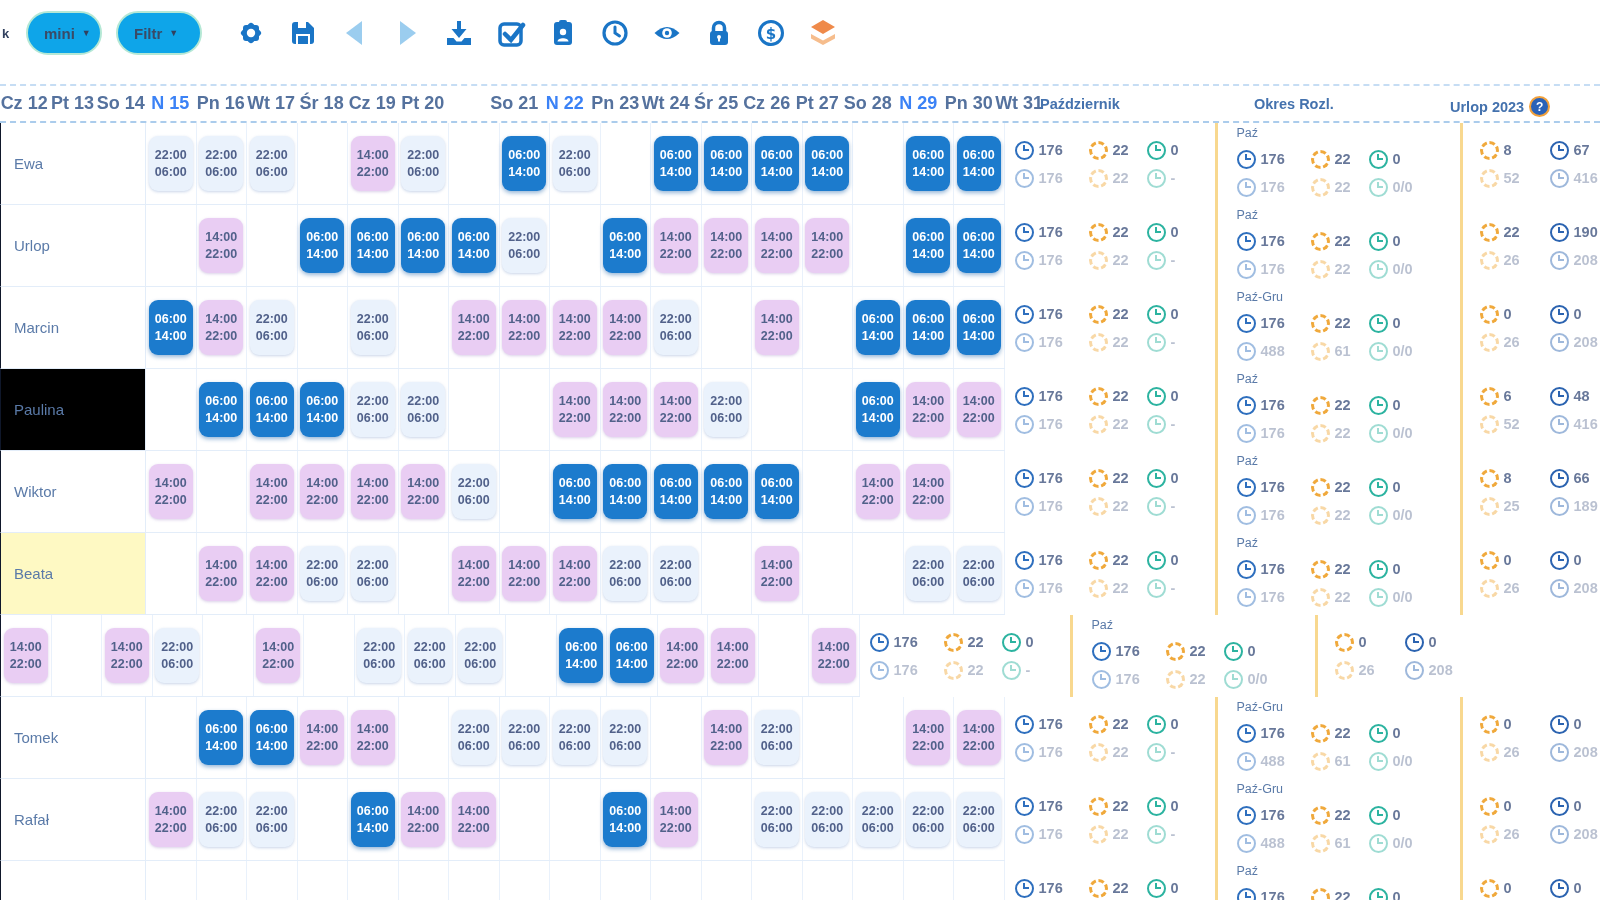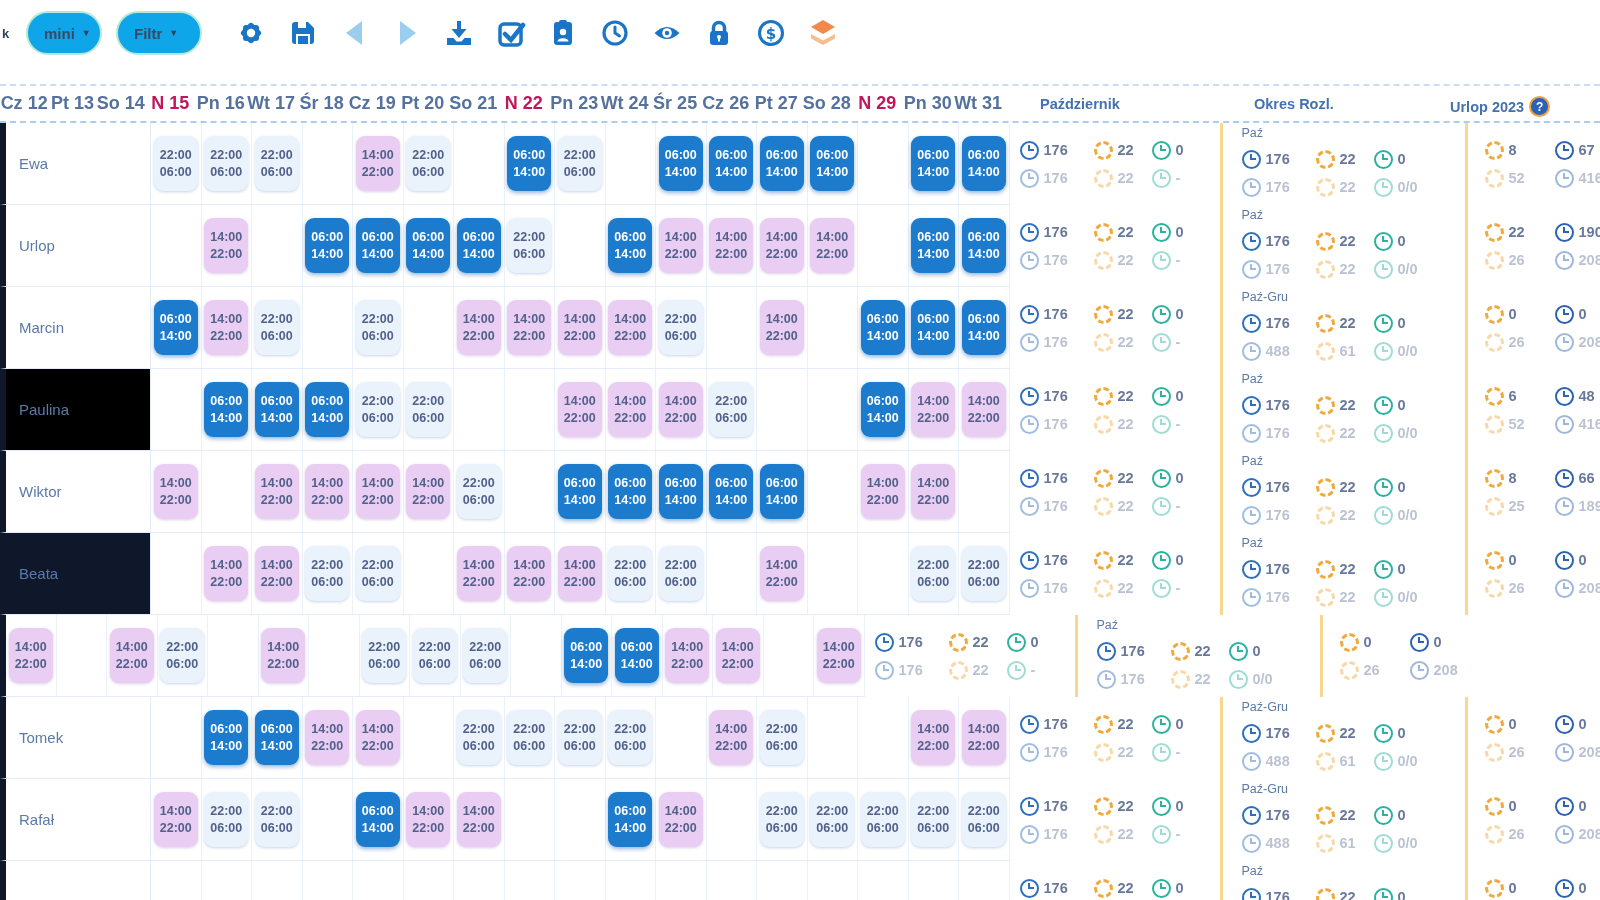--- a/index.html
+++ b/index.html
@@ -15,32 +15,32 @@
   #btn-filtr{left:116px;width:86px;}
   .caret{font-size:9px;color:#31415f;}
   #iconrow{position:absolute;left:236px;top:18px;display:flex;gap:22px;align-items:center;}
   .tbi{width:30px;height:30px;flex:none;cursor:pointer;display:inline-block;}
   .tbi svg{width:30px;height:30px;display:block;}
 
   
   #topline{position:absolute;top:84px;left:0;width:1600px;border-top:2px dashed #c6ddf4;}
   #dateband{position:absolute;top:86px;left:0;height:35px;display:flex;align-items:center;}
   .dlab{flex:none;text-align:center;font-size:18px;font-weight:600;color:#55729e;white-space:nowrap;}
-  .dlab.red{color:#be185d;}
+  .dlab.red{color:#3b82f6;}
   .sechdr{position:absolute;top:96px;font-size:14.5px;font-weight:700;color:#4472ae;display:flex;align-items:center;gap:5px;}
   #hdr-month{left:1040px;}
   #hdr-period{left:1254px;}
   #hdr-vacation{left:1450px;}
   #help-badge{width:17px;height:17px;border-radius:50%;background:#2a62b8;border:2px solid #f2a13c;
     color:#fff;font-size:12px;font-weight:bold;display:inline-flex;align-items:center;justify-content:center;}
 
   
   #grid{position:absolute;top:121px;left:0;width:1600px;border-top:2px dashed #abccec;}
   .row{display:flex;height:82px;}
-  .gpart{display:flex;border-bottom:1px solid #e3edf9;border-left:6px solid #0f172a;box-sizing:border-box;}
+  .gpart{display:flex;border-bottom:1px solid #e3edf9;border-left:1px solid #0f172a;box-sizing:border-box;}
   .name{width:145px;flex:none;display:flex;align-items:center;padding-left:13px;box-sizing:border-box;
     font-size:15px;color:#5a7aa8;border-right:1px solid #e3edf9;}
   .dcell{width:50.5px;flex:none;border-right:1px solid #e9f1fb;box-sizing:border-box;
     display:flex;justify-content:center;align-items:flex-start;padding-top:13px;}
   .shift{width:44px;height:55px;border-radius:9px;display:flex;flex-direction:column;
     align-items:center;justify-content:center;font-size:12.5px;font-weight:700;line-height:17px;cursor:pointer;}
   .shift.m{background:#1c7bcd;color:#fff;box-shadow:0 2px 4px rgba(23,93,166,.45);}
   .shift.a{background:#e9cdf3;color:#51618a;box-shadow:0 1px 3px rgba(150,120,190,.35);}
   .shift.n{background:#eaf2fc;color:#51618a;box-shadow:0 1px 3px rgba(120,150,200,.4);}
 
@@ -169,21 +169,21 @@
   <div id="dateband">
       <span class="dlab" style="width: 48.3px;">Cz 12</span>
       <span class="dlab" style="width: 48.3px;">Pt 13</span>
       <span class="dlab" style="width: 48.3px; text-align: center;">So 14</span>
       <span class="dlab red" style="width: 50.5px;">N 15</span>
       <span class="dlab" style="width: 50.5px;">Pn 16</span>
       <span class="dlab" style="width: 50.5px;">Wt 17</span>
       <span class="dlab" style="width: 50.5px;">Śr 18</span>
       <span class="dlab" style="width: 50.5px;">Cz 19</span>
       <span class="dlab" style="width: 50.5px;">Pt 20</span>
-      <span class="dlab" style="width: 50.5px;">So 21</span>
+      <span class="dlab" style="width: 50.5px; margin-left: 41px;">So 21</span>
       <span class="dlab red" style="width: 50.5px;">N 22</span>
       <span class="dlab" style="width: 50.5px;">Pn 23</span>
       <span class="dlab" style="width: 50.5px;">Wt 24</span>
       <span class="dlab" style="width: 50.5px;">Śr 25</span>
       <span class="dlab" style="width: 50.5px;">Cz 26</span>
       <span class="dlab" style="width: 50.5px;">Pt 27</span>
       <span class="dlab" style="width: 50.5px;">So 28</span>
       <span class="dlab red" style="width: 50.5px;">N 29</span>
       <span class="dlab" style="width: 50.5px;">Pn 30</span>
       <span class="dlab" style="width: 50.5px;">Wt 31</span>
@@ -876,21 +876,21 @@
           <div class="sline dim">
             <span class="i sun"></span>
             <span class="num n0">25</span>
             <span class="i cnav clk"></span>
             <span class="num n1">189</span>
           </div>
         </div>
       </div>
       <div class="row">
         <div class="gpart">
-          <div class="name" style="background: #0f172a;">Beata</div>
+          <div class="name" style="background: #fef9c3;">Beata</div>
           <div class="dcell"></div>
           <div class="dcell">
             <div class="shift a">
               <span>14:00</span>
               <span>22:00</span>
             </div>
           </div>
           <div class="dcell">
             <div class="shift a">
               <span>14:00</span>

